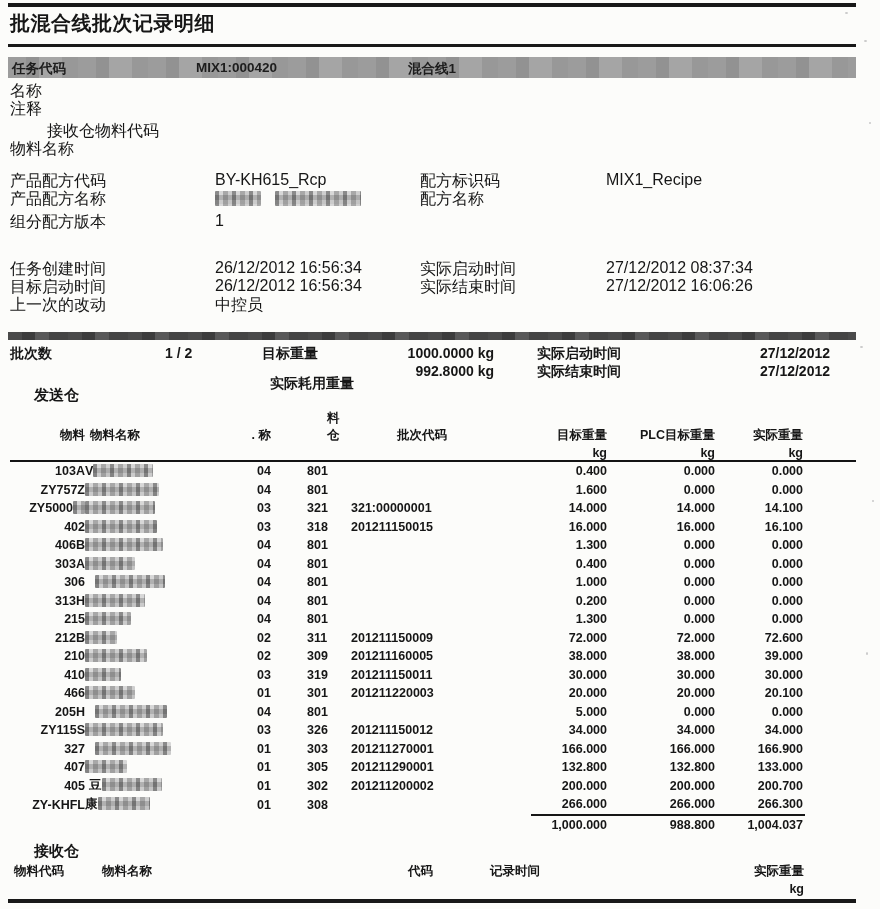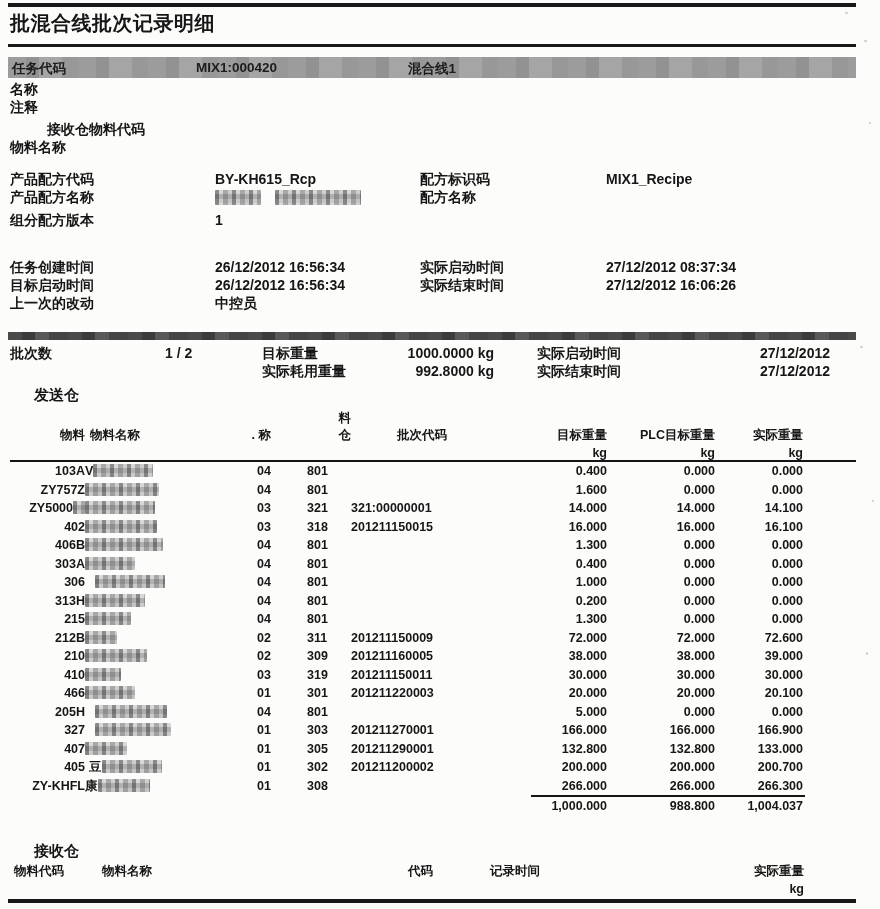--- a/index.html
+++ b/index.html
@@ -3,21 +3,21 @@
 <meta charset="utf-8">
 <style>
   html,body{margin:0;padding:0;background:#dcdcda;}
   .page{position:relative;width:880px;height:909px;background:#fcfcfa;
         font-family:"Liberation Sans","DejaVu Sans",sans-serif;color:#161616;overflow:hidden;}
   .rule{position:absolute;left:8px;width:848px;background:#181818;}
   .title{position:absolute;left:10px;top:10px;font-size:20px;font-weight:700;letter-spacing:.5px;}
   .taskbar{position:absolute;left:8px;top:57px;width:848px;height:21px;
         background:repeating-linear-gradient(90deg,#9c9c9c 0 18px,#929292 18px 31px,#a5a5a5 31px 54px,#989898 54px 70px);}
   .taskbar span{position:absolute;top:3px;font-size:13.5px;font-weight:700;color:#1d1d1d;}
-  .inf{position:absolute;left:10px;width:848px;height:18px;font-size:14px;font-weight:700;}
+  .inf{position:absolute;left:10px;width:848px;height:18px;font-size:16px;font-weight:400;}
   .inf .l1{position:absolute;left:0;}
   .inf .v1{position:absolute;left:205px;}
   .inf .l2{position:absolute;left:410px;}
   .inf .v2{position:absolute;left:596px;}
   .mosaic{display:inline-block;height:13px;vertical-align:-2px;border-radius:1px;
         background-image:
          repeating-linear-gradient(90deg,rgba(70,70,70,.5) 0 4px,rgba(255,255,255,.18) 4px 8px,rgba(120,120,120,.45) 8px 13px,rgba(205,205,205,.28) 13px 17px),
          repeating-linear-gradient(180deg,#cfcfcf 0 4px,#a0a0a0 4px 9px,#c0c0c0 9px 13px);}
   .mosaic.tall{height:15px;vertical-align:-3px;}
   .darkbar{position:absolute;left:8px;top:332px;width:848px;height:8px;
@@ -30,21 +30,21 @@
   #sendtab{position:absolute;left:10px;top:410px;width:846px;font-size:12.5px;}
   #sendtab th{font-weight:700;padding:0;vertical-align:bottom;}
   #sendtab td{padding:0;height:18.5px;vertical-align:middle;font-weight:700;}
   #sendtab thead tr.h1 th{height:22px;}
   #sendtab thead tr.h2 th{height:16px;}
   #sendtab thead{border-bottom:2.5px solid #141414;}
   .c-code{text-align:right;padding-left:4px!important;}
   .c-name{text-align:left;}
   .c-scale{text-align:right;}
   .c-silo{text-align:left;padding-left:36px!important;}
-  th.c-silo{padding-left:56px!important;text-align:right;}
+  th.c-silo{padding-left:56px!important;}
   .c-batch{padding-right:3px!important;}
   th.c-batch{padding-right:38px!important;}
   .c-num{text-align:right;padding-right:2px!important;}
   th.c-name{padding-left:5px!important;}
   tr.totals td{border-top:2px solid #161616;height:24px;vertical-align:bottom;padding-bottom:3px!important;}
   tr.totals td.nb{border-top:none;}
   #recvtab{position:absolute;left:10px;top:862px;width:846px;font-size:12.5px;}
   #recvtab th{font-weight:700;padding:0;text-align:left;height:18px;vertical-align:middle;}
   #recvtab .r-num{text-align:right;padding-right:52px;}
   .speck{position:absolute;border-radius:50%;background:#c9c9c9;}
@@ -114,21 +114,21 @@
 
   <div class="brow" style="top:345px;">
     <span class="bl" style="left:0;">批次数</span>
     <span class="bl" style="left:155px;">1 / 2</span>
     <span class="bl" style="left:252px;">目标重量</span>
     <span class="bl num" style="left:330px;width:154px;">1000.0000 kg</span>
     <span class="bl" style="left:527px;">实际启动时间</span>
     <span class="bl num" style="left:688px;width:132px;">27/12/2012</span>
   </div>
   <div class="brow" style="top:363px;">
-    <span class="bl" style="left:252px;">实际耗用重量</span>
+    <span class="bl" style="left:260px;margin-top:12px;">实际耗用重量</span>
     <span class="bl num" style="left:330px;width:154px;">992.8000 kg</span>
     <span class="bl" style="left:527px;">实际结束时间</span>
     <span class="bl num" style="left:688px;width:132px;">27/12/2012</span>
   </div>
 
   <div class="sec" style="top:386px;">发送仓</div>
 
   <table id="sendtab">
     <colgroup>
       <col style="width:75px;">
@@ -310,20 +310,31 @@
           <td class="c-name" style="padding-left:10px;"><span class="mosaic" style="width:72px;"></span></td>
           <td class="c-scale">04</td>
           <td class="c-silo">801</td>
           <td class="c-batch"></td>
           <td class="c-num">5.000</td>
           <td class="c-num">0.000</td>
           <td class="c-num">0.000</td>
           <td></td>
         </tr>
         <tr>
+          <td class="c-code">ZY115S</td>
+          <td class="c-name" style="padding-left:0px;"><span class="mosaic" style="width:78px;"></span></td>
+          <td class="c-scale">03</td>
+          <td class="c-silo">326</td>
+          <td class="c-batch">201211150012</td>
+          <td class="c-num">34.000</td>
+          <td class="c-num">34.000</td>
+          <td class="c-num">34.000</td>
+          <td></td>
+        </tr>
+        <tr>
           <td class="c-code">327</td>
           <td class="c-name" style="padding-left:10px;"><span class="mosaic" style="width:76px;"></span></td>
           <td class="c-scale">01</td>
           <td class="c-silo">303</td>
           <td class="c-batch">201211270001</td>
           <td class="c-num">166.000</td>
           <td class="c-num">166.000</td>
           <td class="c-num">166.900</td>
           <td></td>
         </tr>

